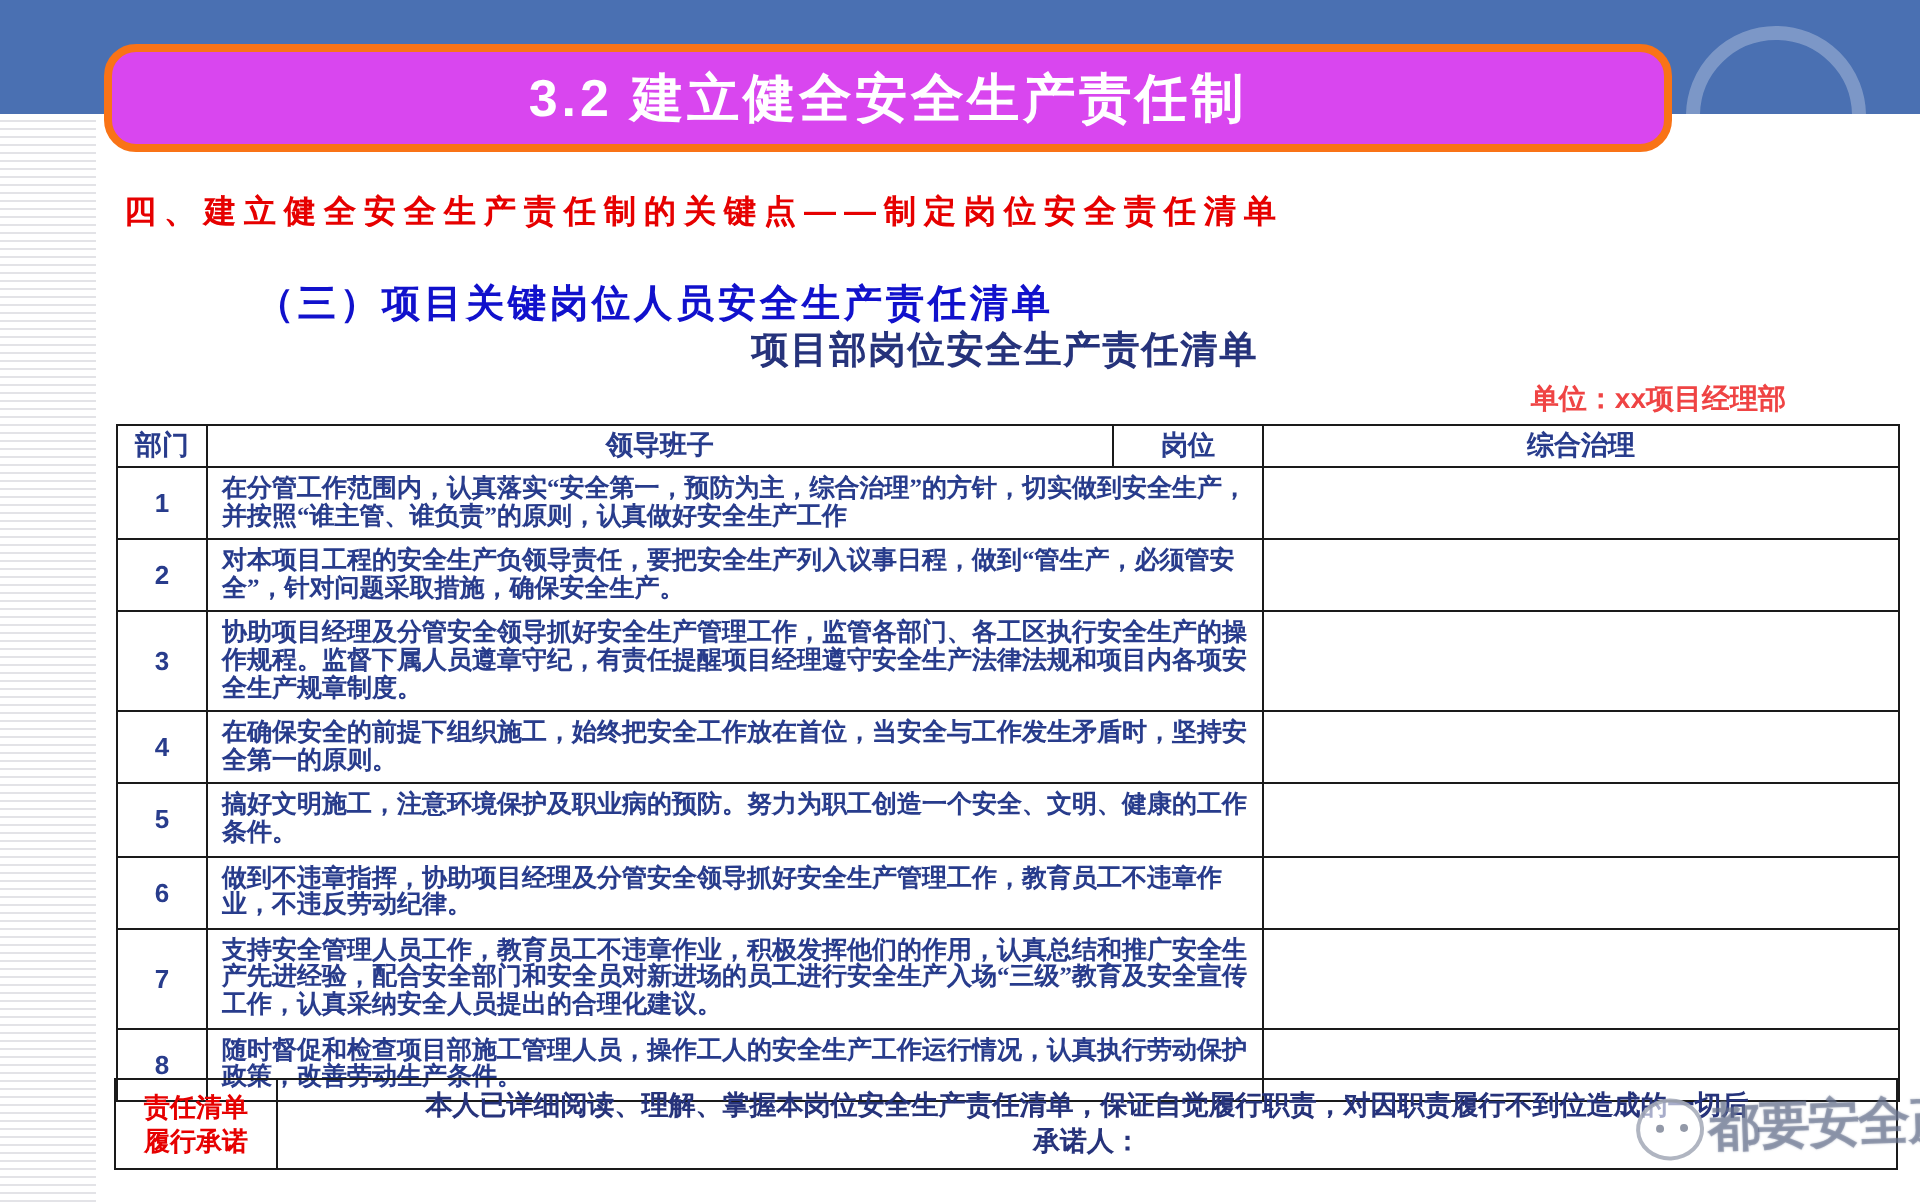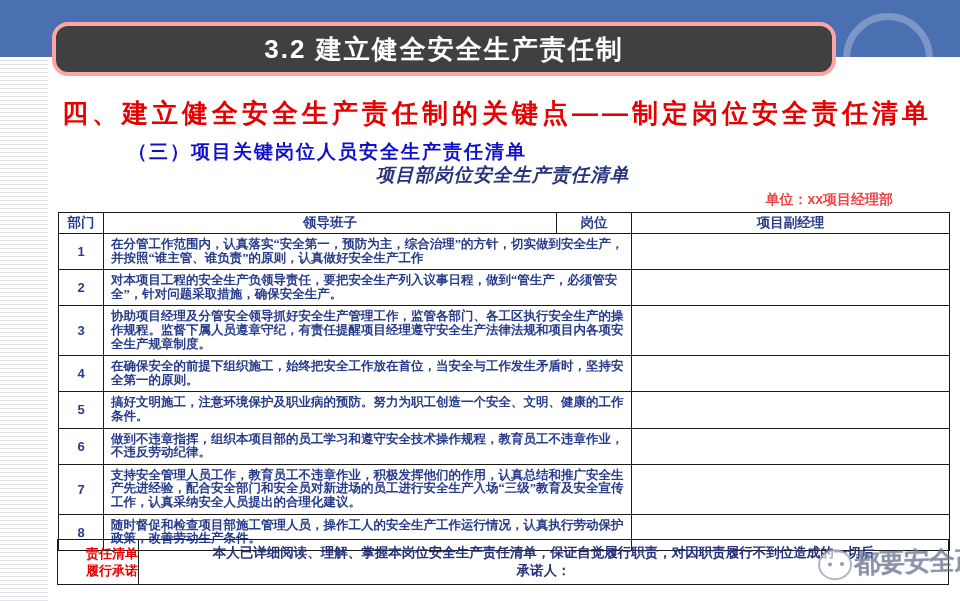--- a/index.html
+++ b/index.html
@@ -9,46 +9,46 @@
   .band { position:absolute; left:0; top:0; width:960px; height:57px; background:#4a70b2; overflow:hidden; z-index:1; }
   .arc  { position:absolute; left:843px; top:13px; width:90px; height:90px; border-radius:50%;
           border:7px solid rgba(255,255,255,0.28); }
 
   .stripes { position:absolute; left:0; top:57px; width:48px; height:544px; z-index:0;
              background:repeating-linear-gradient(to bottom,#ffffff 0 3px,#e3e3e7 3px 4px); }
 
   .content { position:absolute; left:48px; top:57px; width:912px; height:544px; background:#fff;
              border-top-left-radius:16px; z-index:2; }
 
-  .title-box { position:absolute; left:52px; top:22px; width:784px; height:54px; background:#404040;
-               border:4px solid #fca5a5; border-radius:16px; display:flex; align-items:center; justify-content:center;
+  .title-box { position:absolute; left:52px; top:22px; width:784px; height:54px; background:#d946ef;
+               border:4px solid #f97316; border-radius:16px; display:flex; align-items:center; justify-content:center;
                z-index:5; }
   .title-box span { color:#ffffff; font-size:26px; font-weight:bold; letter-spacing:2px; }
 
   .heading-red  { position:absolute; left:62px; top:96px; z-index:5; color:#e60000; font-weight:900;
-                  font-size:26px; letter-spacing:4px; white-space:nowrap; }
+                  font-size:16px; letter-spacing:4px; white-space:nowrap; }
   .heading-blue { position:absolute; left:100px; top:139px; z-index:5; color:#1111cc; font-weight:bold;
                   font-size:19px; letter-spacing:2px; white-space:nowrap;margin-left:28px; }
   .table-title  { position:absolute; left:57px; top:162px; width:891px; text-align:center; z-index:5;
-                  color:#26337b; font-weight:bold; font-size:18.5px; letter-spacing:1px;font-style:italic; }
+                  color:#26337b; font-weight:bold; font-size:18.5px; letter-spacing:1px; }
   .unit-label   { position:absolute; right:67px; top:191px; z-index:5; color:#ef4444; font-weight:bold;
                   font-size:14px; }
 
   table { border-collapse:collapse; table-layout:fixed; }
   .main-table { position:absolute; left:58px; top:212px; width:891px; z-index:4; }
   .main-table td { border:1.5px solid #1a1a1a; color:#283c8c; vertical-align:middle; }
   .main-table thead td { font-weight:bold; font-size:13.5px; text-align:center; height:20px; padding:1px 2px; }
   .main-table tbody td.no  { font-weight:bold; font-size:13px; text-align:center; }
   .main-table tbody td.cell-content { font-size:12.5px; line-height:13.6px; padding:4px 7px; text-align:left;
                                       font-family:"Liberation Serif", serif; font-weight:bold; }
   .main-table tbody td.std { }
 
   .promise-table { position:absolute; left:57px; top:538.5px; width:891px; z-index:4; }
   .promise-table td { border:1.5px solid #1a1a1a; vertical-align:middle; }
-  .promise-label { color:#e60000; font-weight:bold; font-size:13px; text-align:right; line-height:17px; height:45px; }
+  .promise-label { color:#e60000; font-weight:bold; font-size:13px; text-align:center; line-height:17px; height:45px; }
   .promise-body  { color:#26337b; font-weight:bold; font-size:13.5px; line-height:18px; text-align:center; padding:3px 10px;margin-left:30px; }
 
   .watermark { position:absolute; left:818px; top:545px; z-index:9; display:flex; align-items:center; transform:rotate(-2deg); }
   .mascot { width:34px; height:31px; border:2px solid rgba(150,156,172,0.75); border-radius:50%;
             background:rgba(255,255,255,0.6); position:relative; flex:0 0 auto; }
   .mascot i { position:absolute; top:11px; width:4px; height:4px; border-radius:50%; background:rgba(120,128,146,0.8); }
   .mascot i.l { left:8px; } .mascot i.r { left:20px; }
   .watermark-text { font-size:26px; font-weight:900; letter-spacing:-1px; margin-left:2px;
                     color:rgba(93,104,134,0.45); text-shadow:0 0 1px rgba(120,130,155,0.6); white-space:nowrap; }
 </style>
@@ -75,21 +75,21 @@
       <col style="width:45px">
       <col style="width:453px">
       <col style="width:75px">
       <col style="width:318px">
     </colgroup>
   <thead>
     <tr>
       <td>部门</td>
       <td>领导班子</td>
       <td>岗位</td>
-      <td>项目副经理</td>
+      <td>综合治理</td>
     </tr>
   </thead>
   <tbody>
       <tr>
     <td class="no">1</td>
     <td class="cell-content" colspan="2">在分管工作范围内，认真落实“安全第一，预防为主，综合治理”的方针，切实做到安全生产，并按照“谁主管、谁负责”的原则，认真做好安全生产工作</td>
     <td class="std"></td>
   </tr>
       <tr>
     <td class="no">2</td>
@@ -106,21 +106,21 @@
     <td class="cell-content" colspan="2">在确保安全的前提下组织施工，始终把安全工作放在首位，当安全与工作发生矛盾时，坚持安全第一的原则。</td>
     <td class="std"></td>
   </tr>
       <tr>
     <td class="no">5</td>
     <td class="cell-content" colspan="2">搞好文明施工，注意环境保护及职业病的预防。努力为职工创造一个安全、文明、健康的工作条件。</td>
     <td class="std"></td>
   </tr>
       <tr>
     <td class="no">6</td>
-    <td class="cell-content" colspan="2">做到不违章指挥，组织本项目部的员工学习和遵守安全技术操作规程，教育员工不违章作业，不违反劳动纪律。</td>
+    <td class="cell-content" colspan="2">做到不违章指挥，协助项目经理及分管安全领导抓好安全生产管理工作，教育员工不违章作业，不违反劳动纪律。</td>
     <td class="std"></td>
   </tr>
       <tr>
     <td class="no">7</td>
     <td class="cell-content" colspan="2">支持安全管理人员工作，教育员工不违章作业，积极发挥他们的作用，认真总结和推广安全生产先进经验，配合安全部门和安全员对新进场的员工进行安全生产入场“三级”教育及安全宣传工作，认真采纳安全人员提出的合理化建议。</td>
     <td class="std"></td>
   </tr>
       <tr>
     <td class="no">8</td>
     <td class="cell-content" colspan="2">随时督促和检查项目部施工管理人员，操作工人的安全生产工作运行情况，认真执行劳动保护政策，改善劳动生产条件。</td>

